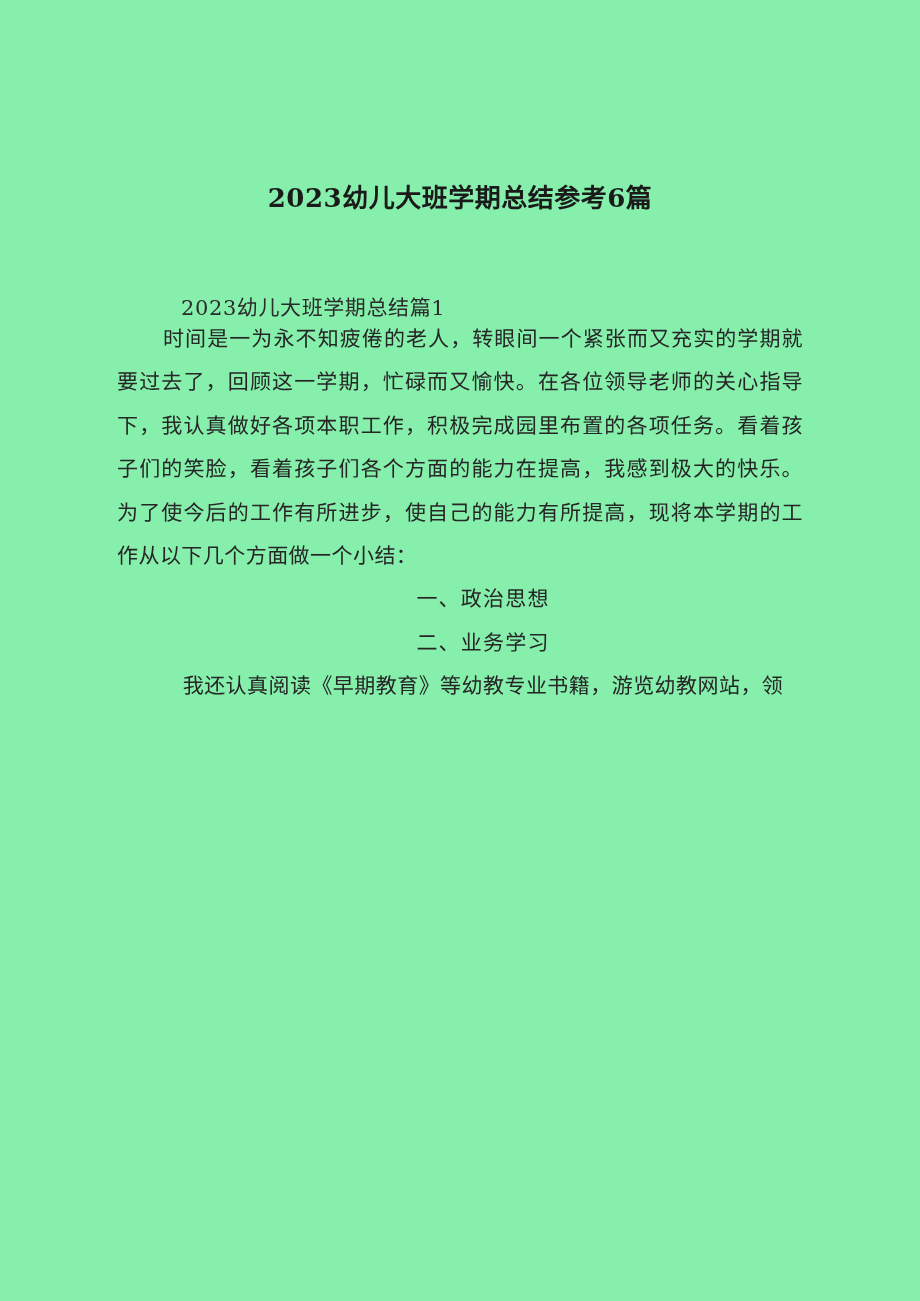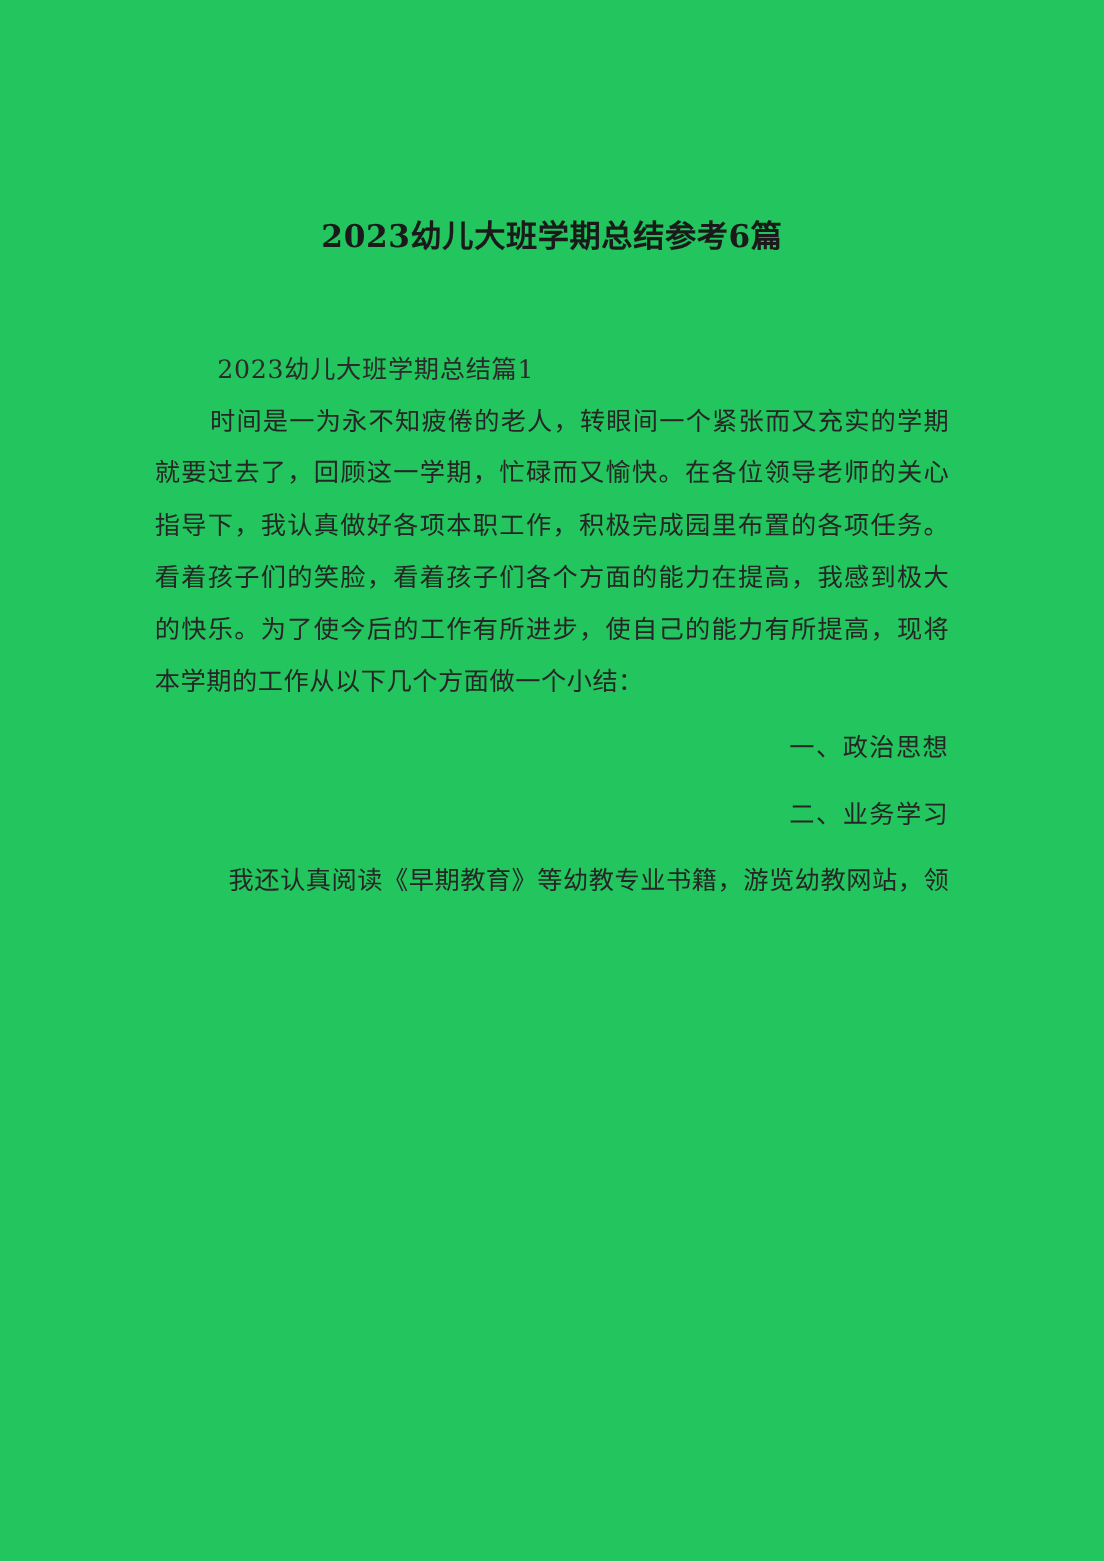--- a/index.html
+++ b/index.html
@@ -11,21 +11,21 @@
 
   body {
     font-family: "DejaVu Serif", "Liberation Serif", serif;
     -webkit-font-smoothing: antialiased;
   }
 
   .page {
     position: relative;
     width: 920px;
     height: 1301px;
-    background: #22c55e;
+    background: #86efac;
     overflow: hidden;
     box-sizing: border-box;
   }
 
   
   .content {
     position: absolute;
     left: 117px;
     top: 0;
     width: 686px;
@@ -66,41 +66,41 @@
 
   .body-block {
     position: absolute;
     left: 0;
     top: 318px;
     width: 686px;
   }
 
   p.para,
   p.heading {
-    margin: 12px;
+    margin: 0;
     padding: 0;
     font-size: 21px;
     line-height: 43.4px;
     letter-spacing: 0.45px;
     color: #262626;
     text-align: justify;
     text-justify: inter-ideograph;
     text-indent: 46px;
     font-family: "DejaVu Serif", "Liberation Serif", serif;
     word-break: break-all;
   }
 
   p.heading {
-    text-align: right;
+    text-align: center;
     letter-spacing: 1.2px;
   }
 
   
   p.para.tail {
-    text-align: right;
+    text-align: center;
     white-space: nowrap;
   }
 </style>
 </head>
 <body>
 
 <div class="page">
 
   <div class="content">
 

